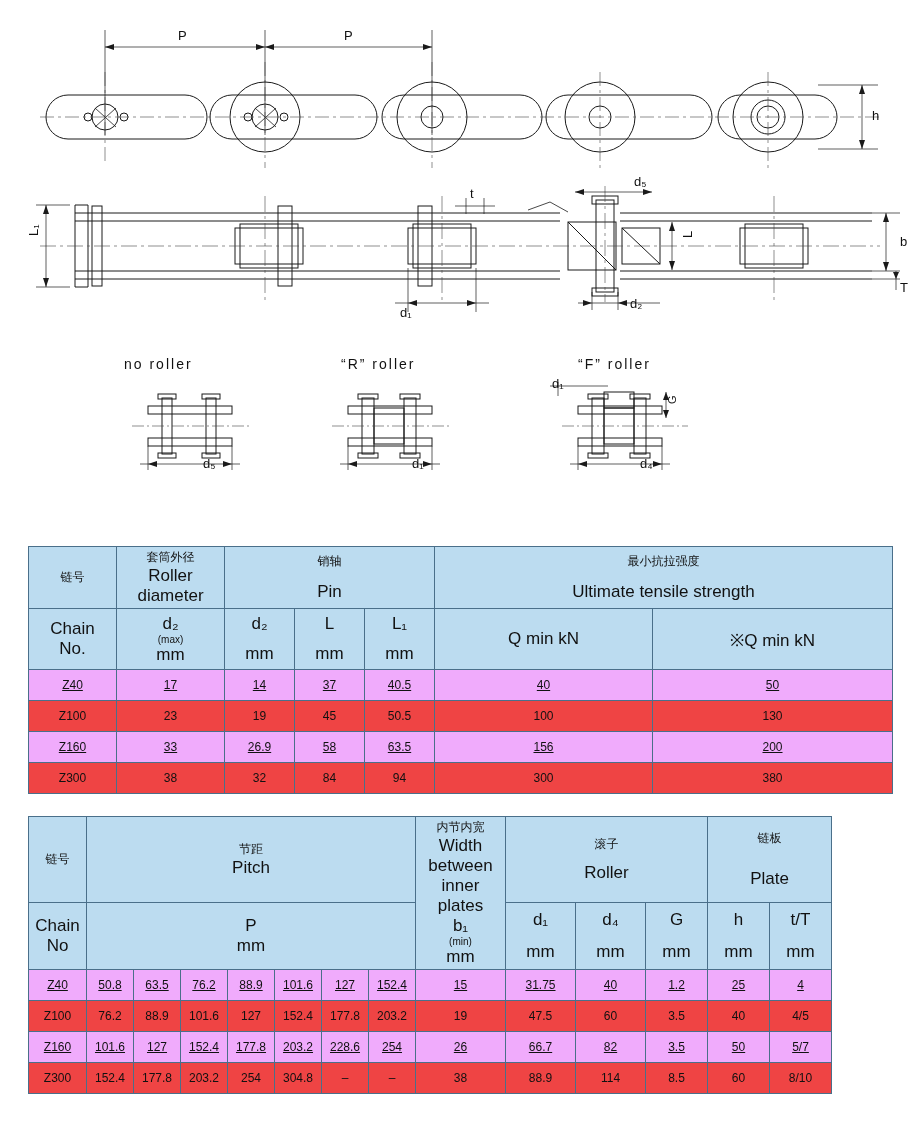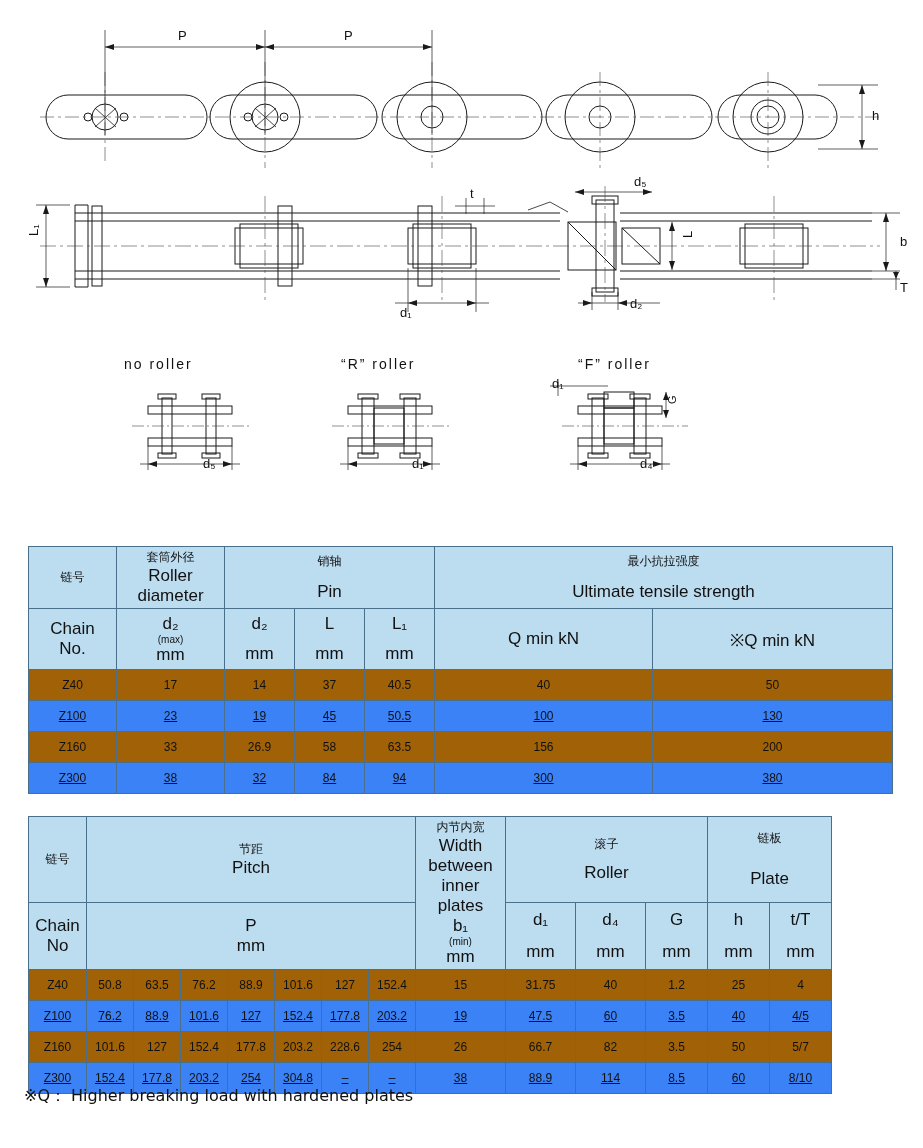--- a/index.html
+++ b/index.html
@@ -54,22 +54,22 @@
     color: #111;
   }
   table.spec td, table.spec th {
     border: 1px solid #4a6f8a;
     text-align: center;
     vertical-align: middle;
     font-weight: normal;
     padding: 2px 3px;
   }
   .hdr { background: #bcdcf0; }
-  .row-alt { background: #3b82f6; text-decoration: underline; }
-  .row-plain { background: #a16207; }
+  .row-alt { background: #ef4444; }
+  .row-plain { background: #f0abfc; text-decoration: underline; }
   .cn { font-family: "DejaVu Sans", sans-serif; font-size: 12px; }
   .en { font-size: 17px; }
   .small { font-size: 10px; }
 
   .footnote {
     position: absolute;
     left: 24px;
     font-size: 16px;
     color: #111;
     font-family: "DejaVu Sans", sans-serif;
@@ -577,15 +577,14 @@
         <td>88.9</td>
         <td>114</td>
         <td>8.5</td>
         <td>60</td>
         <td>8/10</td>
       </tr>
     </tbody>
       </table>
   </div>
 
-  <div class="footnote" style="top:1086px;">※Q： Higher breaking load with hardened plates</div>
 
 </div>
 
 </body></html>

